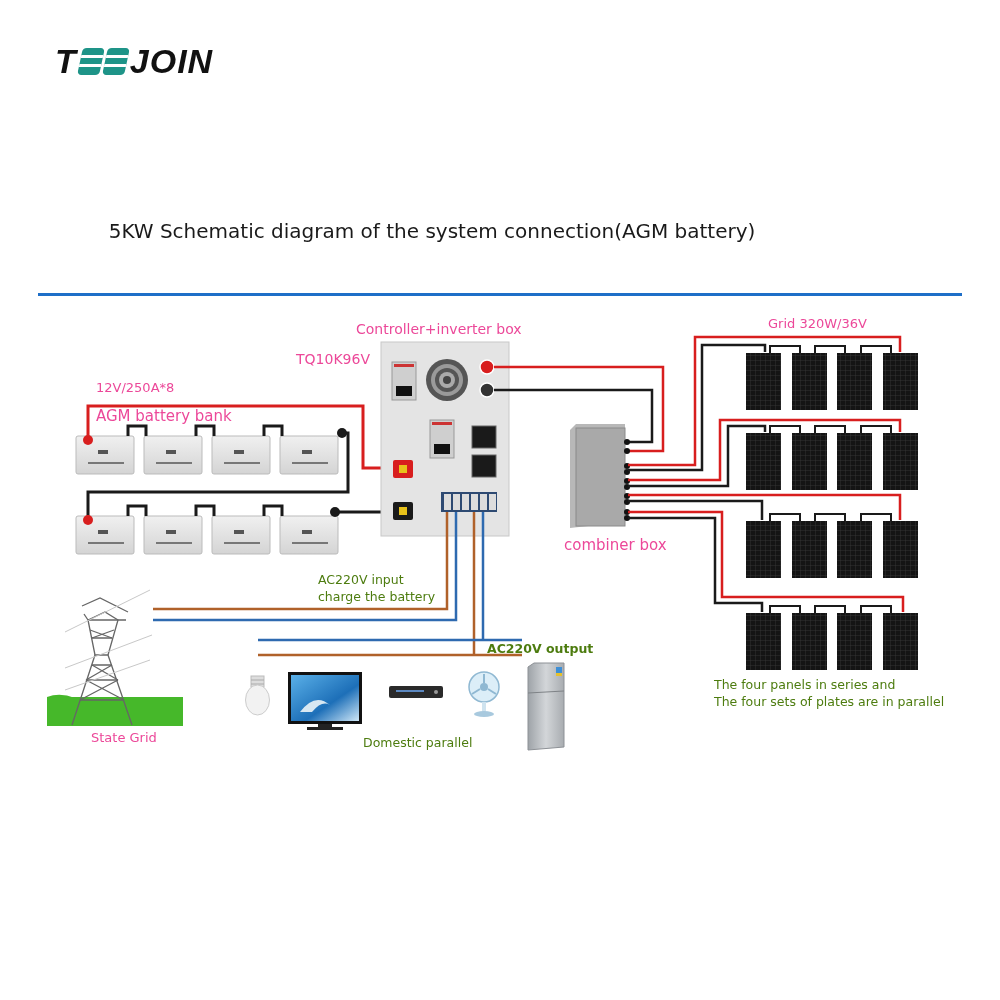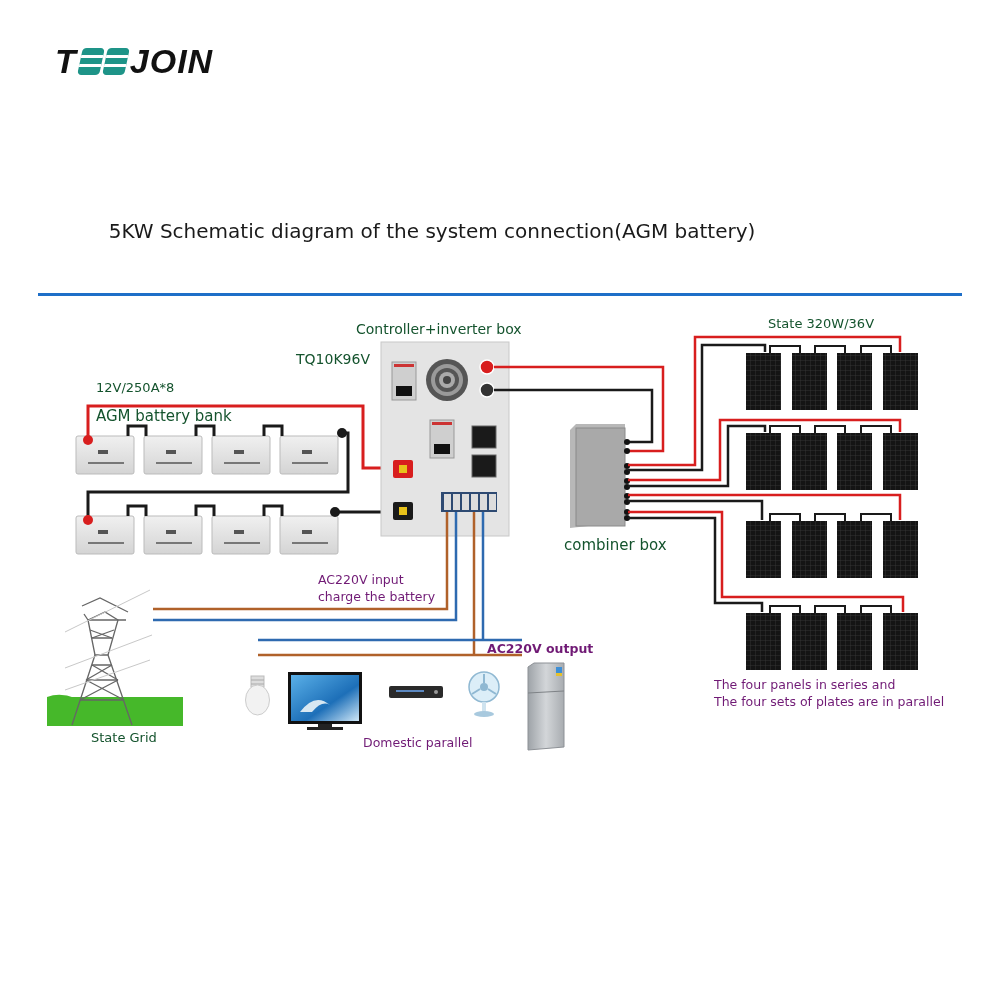--- a/index.html
+++ b/index.html
@@ -6,22 +6,22 @@
   body { width: 1000px; height: 1000px; position: relative; overflow: hidden; font-family: "DejaVu Sans", sans-serif; }
   .abs { position: absolute; }
   .logo { left: 55px; top: 44px; font-family: "Liberation Sans", sans-serif; font-weight: bold; font-style: italic; font-size: 34px; letter-spacing: 1px; color: #111; line-height: 1; display: flex; align-items: center; }
   .logo .ee { display: inline-flex; gap: 3px; margin: 0 3px; }
   .logo .ebar { width: 22px; height: 27px; background: #1e9488; border-radius: 4px; position: relative; transform: skewX(-12deg); }
   .logo .ebar::before, .logo .ebar::after { content: ""; position: absolute; left: 0; right: 0; height: 3px; background: #fff; }
   .logo .ebar::before { top: 7px; }
   .logo .ebar::after { top: 16px; }
   .title { left: 0; width: 864px; top: 219px; text-align: center; font-size: 20px; color: #1a1a1a; }
   .divider { left: 38px; top: 293px; width: 924px; height: 3px; background: #1e6fc8; }
-  .label { font-size: 14px; color: #14532d; white-space: nowrap; }
-  .label-sm { font-size: 12.5px; color: #701a75; white-space: nowrap; line-height: 17px; }
+  .label { font-size: 14px; color: #ec4899; white-space: nowrap; }
+  .label-sm { font-size: 12.5px; color: #4d7c0f; white-space: nowrap; line-height: 17px; }
   svg { position: absolute; left: 0; top: 0; }
 </style>
 </head>
 <body>
 
 <div class="abs logo">
   <span>T</span>
   <span class="ee">
     <span class="ebar"></span>
     <span class="ebar"></span>
@@ -285,21 +285,21 @@
       <rect x="556" y="667" width="6" height="6" fill="#3d8fd6"></rect>
       <rect x="556" y="673" width="6" height="3" fill="#e6c02b"></rect>
     </g>
   </g>
 </svg>
 
 <div class="abs label" style="left:356px; top:321px;">Controller+inverter box</div>
 <div class="abs label" style="left:296px; top:351px;">TQ10K96V</div>
 <div class="abs label" style="left:96px; top:359px; font-size:15px;margin-top:48px;">AGM battery bank</div>
 <div class="abs label" style="left:96px; top:380px; font-size:13px;">12V/250A*8</div>
-<div class="abs label" style="left:768px; top:316px; font-size:13px;">State 320W/36V</div>
+<div class="abs label" style="left:768px; top:316px; font-size:13px;">Grid 320W/36V</div>
 <div class="abs label" style="left:564px; top:536px; font-size:15px;">combiner box</div>
 <div class="abs label-sm" style="left:318px; top:571px;">AC220V input</div>
 <div class="abs label-sm" style="left:318px; top:588px;">charge the battery</div>
 <div class="abs label-sm" style="left:487px; top:640px;font-weight:bold;">AC220V output</div>
 <div class="abs label" style="left:68px; top:730px; font-size:13px;margin-left:23px;">State Grid</div>
 <div class="abs label-sm" style="left:363px; top:734px;">Domestic parallel</div>
 <div class="abs label-sm" style="left:714px; top:676px;">The four panels in series and</div>
 <div class="abs label-sm" style="left:714px; top:693px;">The four sets of plates are in parallel</div>
 
 </body></html>

